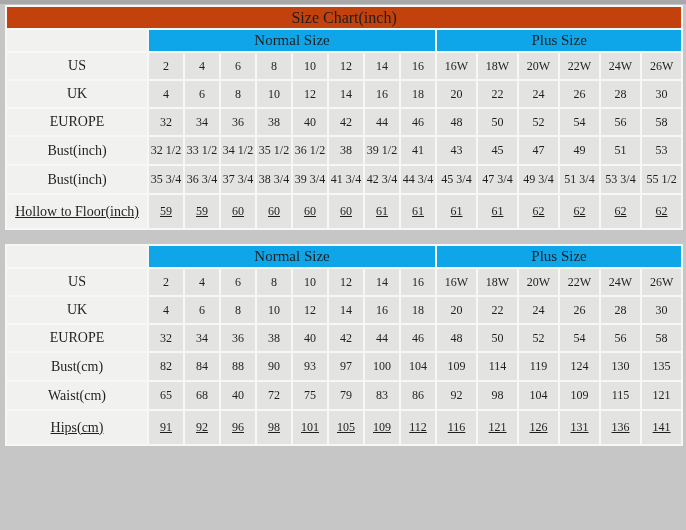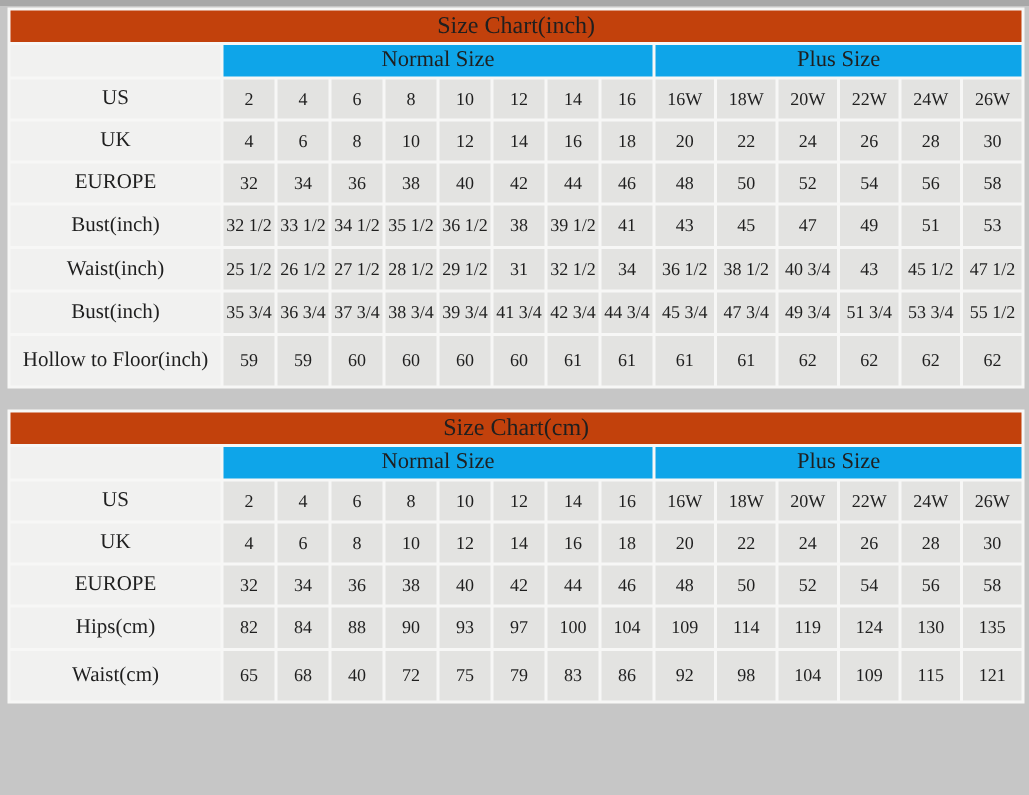--- a/index.html
+++ b/index.html
@@ -52,21 +52,21 @@
   .label-cell {
     background: #f1f1f0;
     font-size: 14px;
   }
   .data-cell {
     background: #e3e3e1;
     font-size: 12px;
   }
   tbody tr td { height: 26px; }
   tbody tr:nth-child(n+4) td { height: 27px; }
-  tbody tr:last-child td { height: 33px; }
+  tbody tr:last-child td { height: 33px; text-decoration: underline; }
   col.c-label  { width: 140px; }
   col.c-normal { width: 34px; }
   col.c-plus   { width: 39px; }
 </style>
 </head>
 <body>
 
 <div class="top-strip"></div>
 
 <table class="chart-table">
@@ -160,37 +160,20 @@
         <td class="data-cell">39 1/2</td>
         <td class="data-cell">41</td>
         <td class="data-cell">43</td>
         <td class="data-cell">45</td>
         <td class="data-cell">47</td>
         <td class="data-cell">49</td>
         <td class="data-cell">51</td>
         <td class="data-cell">53</td>
       </tr>
       <tr>
-        <td class="label-cell">Waist(inch)</td>
-        <td class="data-cell">25 1/2</td>
-        <td class="data-cell">26 1/2</td>
-        <td class="data-cell">27 1/2</td>
-        <td class="data-cell">28 1/2</td>
-        <td class="data-cell">29 1/2</td>
-        <td class="data-cell">31</td>
-        <td class="data-cell">32 1/2</td>
-        <td class="data-cell">34</td>
-        <td class="data-cell">36 1/2</td>
-        <td class="data-cell">38 1/2</td>
-        <td class="data-cell">40 3/4</td>
-        <td class="data-cell">43</td>
-        <td class="data-cell">45 1/2</td>
-        <td class="data-cell">47 1/2</td>
-      </tr>
-      <tr>
         <td class="label-cell">Bust(inch)</td>
         <td class="data-cell">35 3/4</td>
         <td class="data-cell">36 3/4</td>
         <td class="data-cell">37 3/4</td>
         <td class="data-cell">38 3/4</td>
         <td class="data-cell">39 3/4</td>
         <td class="data-cell">41 3/4</td>
         <td class="data-cell">42 3/4</td>
         <td class="data-cell">44 3/4</td>
         <td class="data-cell">45 3/4</td>
@@ -233,23 +216,20 @@
       <col class="c-normal">
     <col class="c-plus">
       <col class="c-plus">
       <col class="c-plus">
     <col class="c-plus">
       <col class="c-plus">
       <col class="c-plus">
   </colgroup>
   <thead>
     <tr>
-      <td class="title-cell" colspan="15">Size Chart(cm)</td>
-    </tr>
-    <tr>
       <td class="corner-cell"></td>
       <td class="group-cell" colspan="8">Normal Size</td>
       <td class="group-cell" colspan="6">Plus Size</td>
     </tr>
   </thead>
   <tbody>
       <tr>
         <td class="label-cell">US</td>
         <td class="data-cell">2</td>
         <td class="data-cell">4</td>
@@ -294,21 +274,21 @@
         <td class="data-cell">44</td>
         <td class="data-cell">46</td>
         <td class="data-cell">48</td>
         <td class="data-cell">50</td>
         <td class="data-cell">52</td>
         <td class="data-cell">54</td>
         <td class="data-cell">56</td>
         <td class="data-cell">58</td>
       </tr>
       <tr>
-        <td class="label-cell">Hips(cm)</td>
+        <td class="label-cell">Bust(cm)</td>
         <td class="data-cell">82</td>
         <td class="data-cell">84</td>
         <td class="data-cell">88</td>
         <td class="data-cell">90</td>
         <td class="data-cell">93</td>
         <td class="data-cell">97</td>
         <td class="data-cell">100</td>
         <td class="data-cell">104</td>
         <td class="data-cell">109</td>
         <td class="data-cell">114</td>
@@ -327,14 +307,31 @@
         <td class="data-cell">79</td>
         <td class="data-cell">83</td>
         <td class="data-cell">86</td>
         <td class="data-cell">92</td>
         <td class="data-cell">98</td>
         <td class="data-cell">104</td>
         <td class="data-cell">109</td>
         <td class="data-cell">115</td>
         <td class="data-cell">121</td>
       </tr>
+      <tr>
+        <td class="label-cell">Hips(cm)</td>
+        <td class="data-cell">91</td>
+        <td class="data-cell">92</td>
+        <td class="data-cell">96</td>
+        <td class="data-cell">98</td>
+        <td class="data-cell">101</td>
+        <td class="data-cell">105</td>
+        <td class="data-cell">109</td>
+        <td class="data-cell">112</td>
+        <td class="data-cell">116</td>
+        <td class="data-cell">121</td>
+        <td class="data-cell">126</td>
+        <td class="data-cell">131</td>
+        <td class="data-cell">136</td>
+        <td class="data-cell">141</td>
+      </tr>
     </tbody>
 </table>
 
 </body></html>

